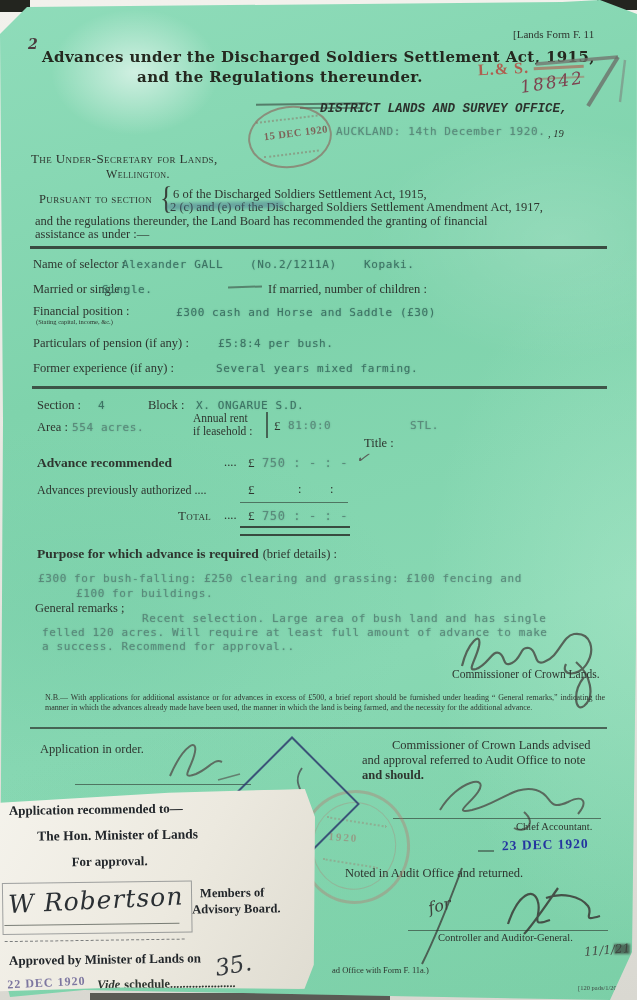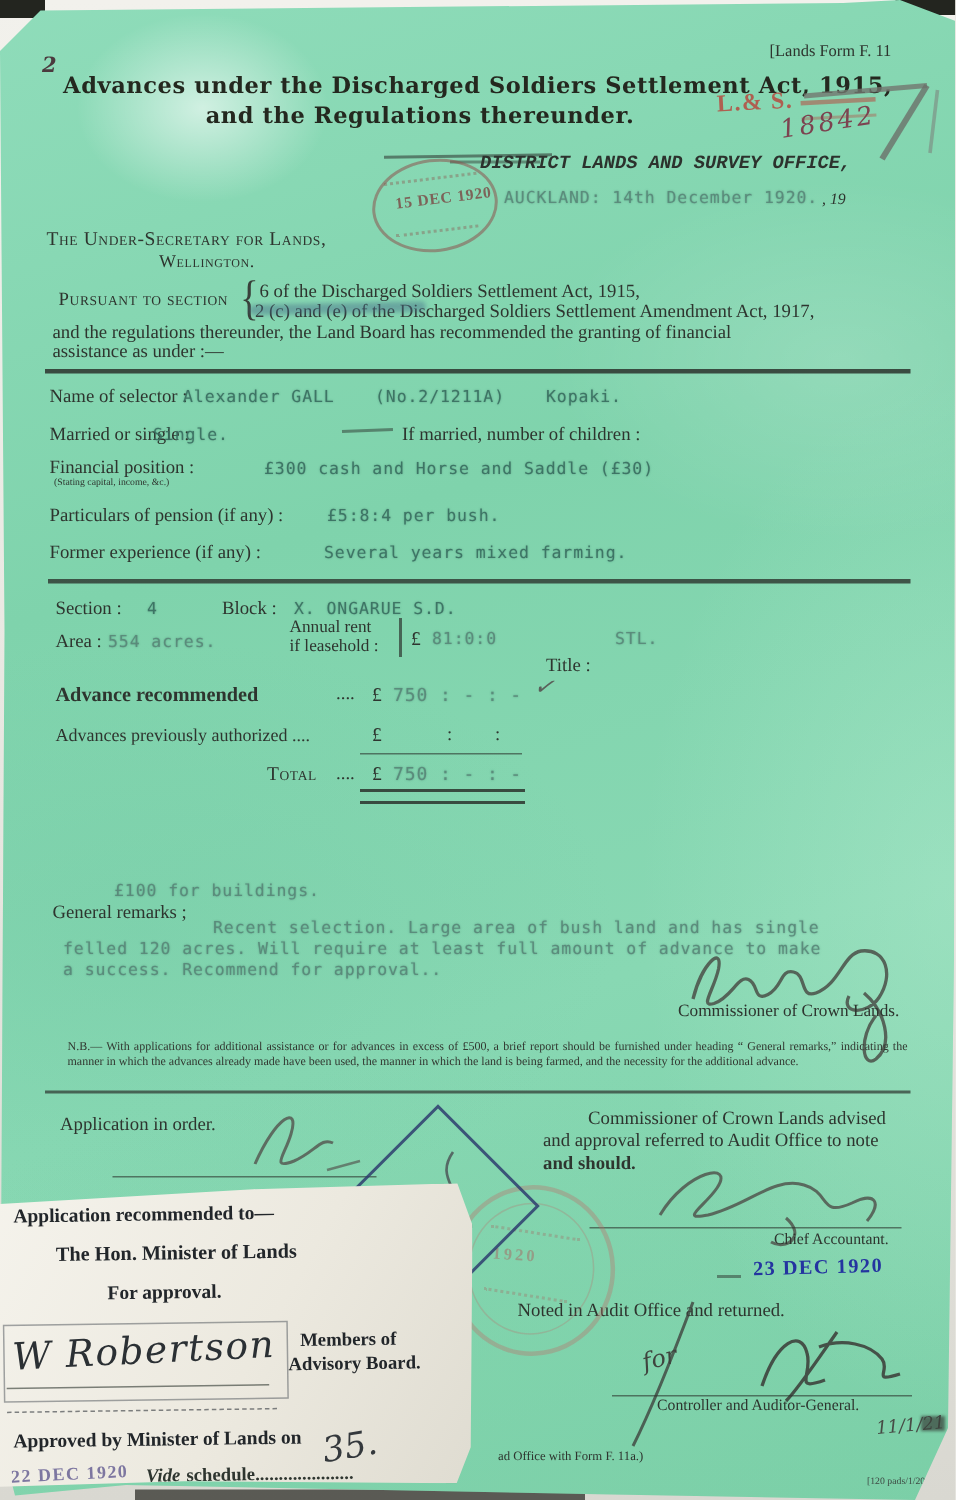--- a/index.html
+++ b/index.html
@@ -138,20 +138,25 @@
     <div class="abs serif" style="left:330px;top:482px;">:</div>
 
     <div class="rule" style="left:240px;top:502px;width:108px;height:1px;opacity:.6;"></div>
 
     <div class="abs serif sc" style="left:178px;top:508px;font-size:13px;">Total</div>
     <div class="abs serif" style="left:224px;top:508px;">....</div>
     <div class="abs serif" style="left:248px;top:508px;font-size:13px;">£</div>
     <div class="abs typed faint" style="left:262px;top:509px;font-size:12px;">750 : -   : -</div>
     <div class="abs" style="left:240px;top:526px;width:110px;height:6px;border-top:2.5px solid #2c332d;border-bottom:2px solid #2c332d;opacity:.85;"></div>
 
+    <div class="abs" style="left:37px;top:544px;white-space:nowrap;">
+      <span class="serif bold" style="font-size:13.5px;">Purpose for which advance is required</span>
+      <span class="serif" style="font-size:12.5px;">(brief details) :</span>
+    </div>
+    <div class="abs typed faint" style="left:38px;top:572px;">£300 for bush-falling:  £250 clearing and grassing:  £100 fencing and</div>
     <div class="abs typed faint" style="left:76px;top:587px;">£100 for buildings.</div>
 
     <div class="abs serif" style="left:35px;top:601px;">General remarks ;</div>
     <div class="abs typed faint" style="left:142px;top:612px;">Recent selection.  Large area of bush land and has single</div>
     <div class="abs typed faint" style="left:42px;top:626px;">felled 120 acres.  Will require at least full amount of advance to make</div>
     <div class="abs typed faint" style="left:42px;top:640px;">a success.  Recommend for approval..</div>
 
     <svg style="left:448px;top:622px;" width="160" height="90">
       <path d="M14 44 C20 20 34 8 31 24 C28 38 18 50 28 47 C40 43 44 28 51 31 C58 34 54 46 64 41 C74 36 72 24 81 26 C90 28 85 44 96 40 C112 34 114 14 126 12 C143 10 148 28 138 43 C130 55 112 54 118 42 M128 40 C142 52 148 74 136 84 C127 91 124 70 136 55" fill="none" stroke="#4a4f48" stroke-width="2.2" opacity=".85"></path>
     </svg>

